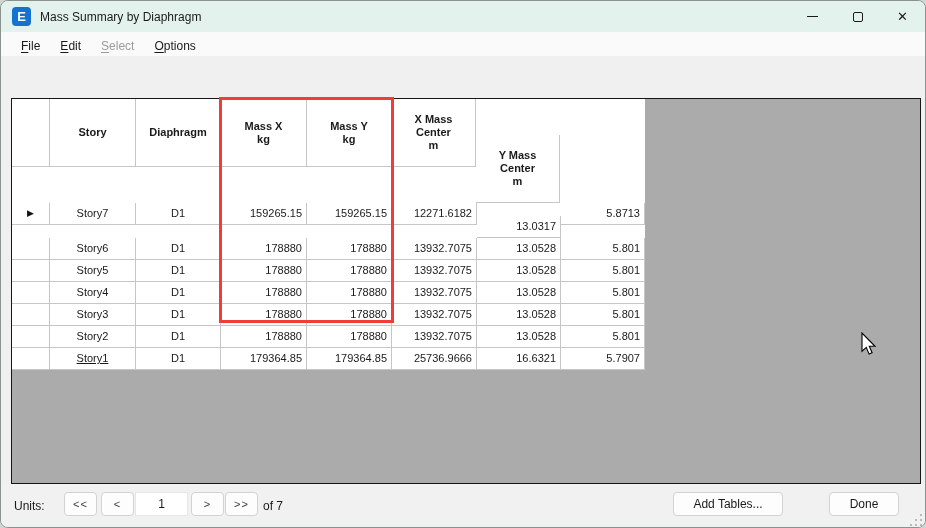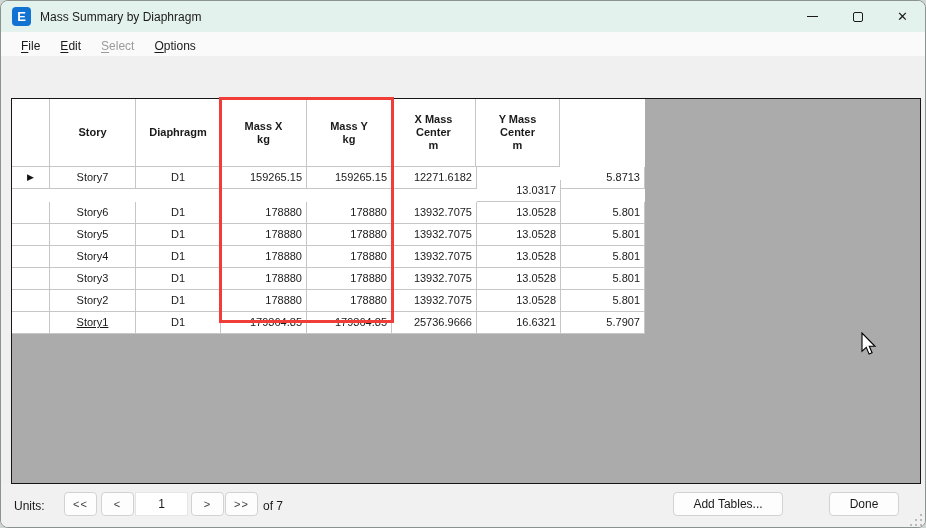--- a/index.html
+++ b/index.html
@@ -122,21 +122,21 @@
           <div class="cell header-cell" style="width: 38px;"></div>
           <div class="cell header-cell" style="width: 86px;">Story</div>
           <div class="cell header-cell" style="width: 85px;">Diaphragm</div>
           <div class="cell header-cell" style="width: 86px;">Mass X
 kg</div>
           <div class="cell header-cell" style="width: 85px;">Mass Y
 kg</div>
           <div class="cell header-cell" style="width: 84px;">X Mass
 Center
 m</div>
-          <div class="cell header-cell" style="width: 84px;">Y Mass
+          <div class="cell header-cell" style="width: 84px; margin-top: 36px;">Y Mass
 Center
 m</div>
         </div>
         <div class="grid-row">
           <div class="cell selector-cell" style="width: 38px;">
             <span class="row-arrow">▶</span>
           </div>
           <div class="cell data-cell align-center" style="width: 86px;">Story7</div>
           <div class="cell data-cell align-center" style="width: 85px;">D1</div>
           <div class="cell data-cell align-right" style="width: 86px;">159265.15</div>

